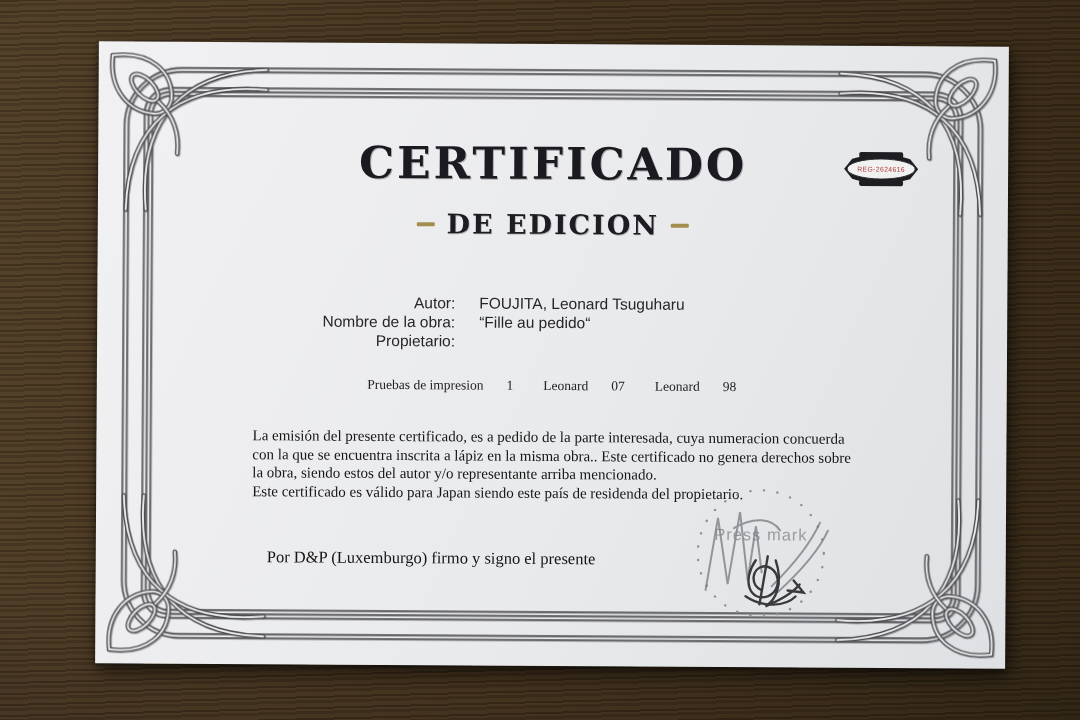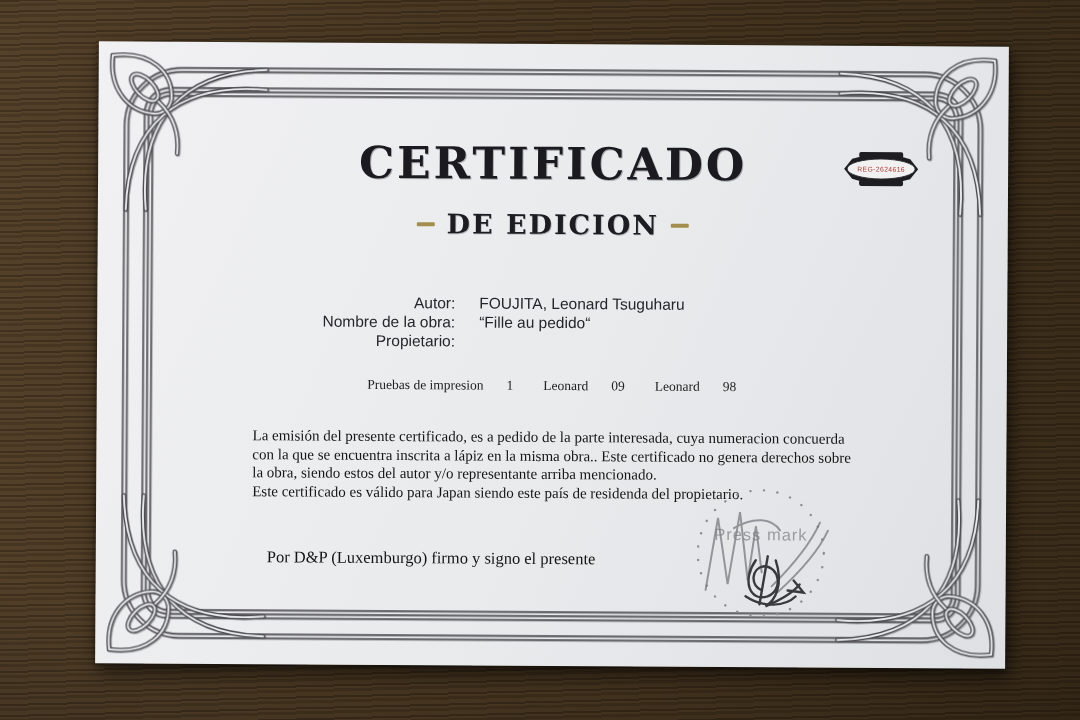--- a/index.html
+++ b/index.html
@@ -133,21 +133,21 @@
       </div>
     </div>
 
     <div class="edition-row">
       <span class="ed-pair">
         <span>Pruebas de impresion</span>
         <span>1</span>
       </span>
       <span class="ed-pair">
         <span>Leonard</span>
-        <span>09</span>
+        <span>07</span>
       </span>
       <span class="ed-pair">
         <span>Leonard</span>
         <span>98</span>
       </span>
     </div>
 
     <div class="body-text">
       <div>La emisión del presente certificado, es a pedido de la parte interesada, cuya numeracion concuerda</div>
       <div>con la que se encuentra inscrita a lápiz en la misma obra.. Este certificado no genera derechos sobre</div>

